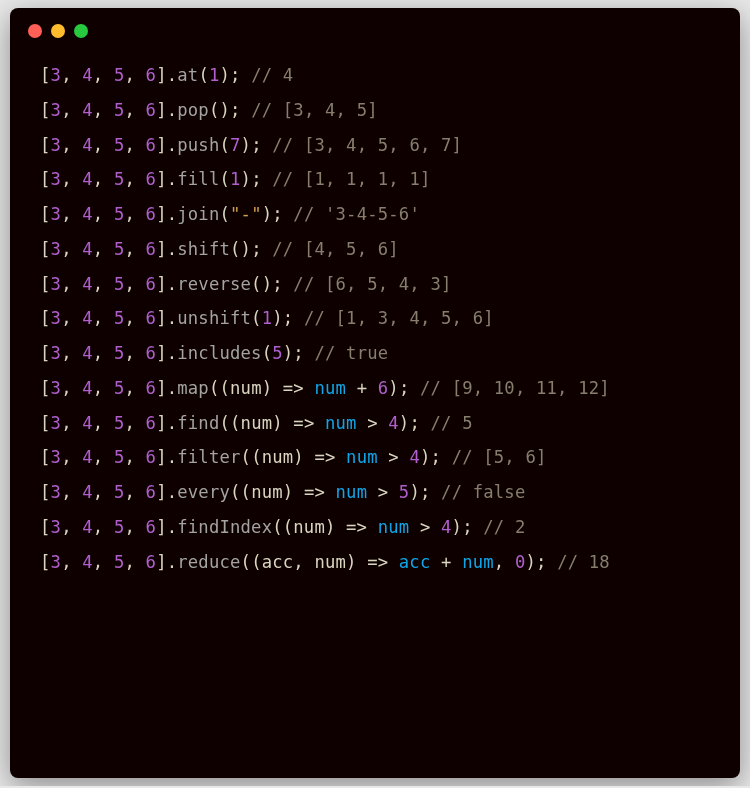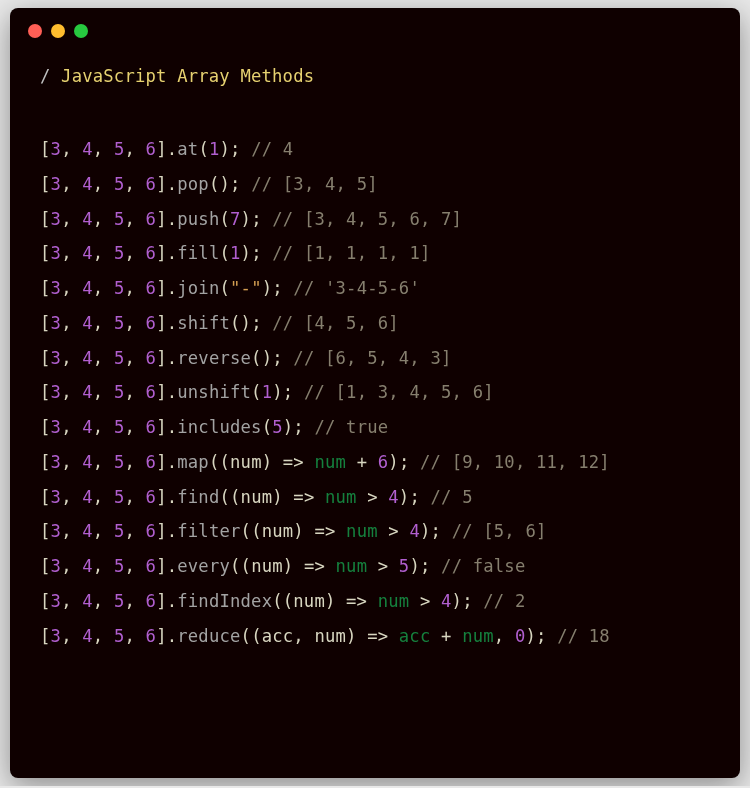--- a/index.html
+++ b/index.html
@@ -52,35 +52,34 @@
   .title-text { color: #e6d170; }
   .bracket { color: #d8d6c0; }
   .punct { color: #d8d6c0; }
   .num { color: #b15fcf; }
   .method { color: #a3a3a3; }
   .dot { color: #d8d6c0; }
   .paren { color: #d8d6c0; }
   .semi { color: #d8d6c0; }
   .comment { color: #867f6e; }
   .str { color: #d39e52; }
-  .var { color: #15803d; }
+  .var { color: #0ea5e9; }
   .arrow { color: #d8d6c0; }
   .op { color: #d8d6c0; }
 </style>
 </head>
 <body>
 
 <div class="window">
   <div class="titlebar">
     <div class="tl-btn red"></div>
     <div class="tl-btn yellow"></div>
     <div class="tl-btn green"></div>
   </div>
   <div class="content">
-    <div class="title-line"><span class="slash">/</span><span class="title-text">  JavaScript Array Methods</span></div>
     <div id="lines">
         <div class="code-line"><span><span class="bracket">[</span><span class="num">3</span><span class="punct">, </span><span class="num">4</span><span class="punct">, </span><span class="num">5</span><span class="punct">, </span><span class="num">6</span><span class="bracket">]</span></span><span class="dot">.</span><span class="method">at</span><span class="paren">(</span><span class="num">1</span><span class="paren">)</span><span class="semi">; </span><span class="comment">// 4</span></div>
         <div class="code-line"><span><span class="bracket">[</span><span class="num">3</span><span class="punct">, </span><span class="num">4</span><span class="punct">, </span><span class="num">5</span><span class="punct">, </span><span class="num">6</span><span class="bracket">]</span></span><span class="dot">.</span><span class="method">pop</span><span class="paren">(</span><span class="paren">)</span><span class="semi">; </span><span class="comment">// [3, 4, 5]</span></div>
         <div class="code-line"><span><span class="bracket">[</span><span class="num">3</span><span class="punct">, </span><span class="num">4</span><span class="punct">, </span><span class="num">5</span><span class="punct">, </span><span class="num">6</span><span class="bracket">]</span></span><span class="dot">.</span><span class="method">push</span><span class="paren">(</span><span class="num">7</span><span class="paren">)</span><span class="semi">; </span><span class="comment">// [3, 4, 5, 6, 7]</span></div>
         <div class="code-line"><span><span class="bracket">[</span><span class="num">3</span><span class="punct">, </span><span class="num">4</span><span class="punct">, </span><span class="num">5</span><span class="punct">, </span><span class="num">6</span><span class="bracket">]</span></span><span class="dot">.</span><span class="method">fill</span><span class="paren">(</span><span class="num">1</span><span class="paren">)</span><span class="semi">; </span><span class="comment">// [1, 1, 1, 1]</span></div>
         <div class="code-line"><span><span class="bracket">[</span><span class="num">3</span><span class="punct">, </span><span class="num">4</span><span class="punct">, </span><span class="num">5</span><span class="punct">, </span><span class="num">6</span><span class="bracket">]</span></span><span class="dot">.</span><span class="method">join</span><span class="paren">(</span><span class="str">"-"</span><span class="paren">)</span><span class="semi">; </span><span class="comment">// '3-4-5-6'</span></div>
         <div class="code-line"><span><span class="bracket">[</span><span class="num">3</span><span class="punct">, </span><span class="num">4</span><span class="punct">, </span><span class="num">5</span><span class="punct">, </span><span class="num">6</span><span class="bracket">]</span></span><span class="dot">.</span><span class="method">shift</span><span class="paren">(</span><span class="paren">)</span><span class="semi">; </span><span class="comment">// [4, 5, 6]</span></div>
         <div class="code-line"><span><span class="bracket">[</span><span class="num">3</span><span class="punct">, </span><span class="num">4</span><span class="punct">, </span><span class="num">5</span><span class="punct">, </span><span class="num">6</span><span class="bracket">]</span></span><span class="dot">.</span><span class="method">reverse</span><span class="paren">(</span><span class="paren">)</span><span class="semi">; </span><span class="comment">// [6, 5, 4, 3]</span></div>
         <div class="code-line"><span><span class="bracket">[</span><span class="num">3</span><span class="punct">, </span><span class="num">4</span><span class="punct">, </span><span class="num">5</span><span class="punct">, </span><span class="num">6</span><span class="bracket">]</span></span><span class="dot">.</span><span class="method">unshift</span><span class="paren">(</span><span class="num">1</span><span class="paren">)</span><span class="semi">; </span><span class="comment">// [1, 3, 4, 5, 6]</span></div>
         <div class="code-line"><span><span class="bracket">[</span><span class="num">3</span><span class="punct">, </span><span class="num">4</span><span class="punct">, </span><span class="num">5</span><span class="punct">, </span><span class="num">6</span><span class="bracket">]</span></span><span class="dot">.</span><span class="method">includes</span><span class="paren">(</span><span class="num">5</span><span class="paren">)</span><span class="semi">; </span><span class="comment">// true</span></div>

